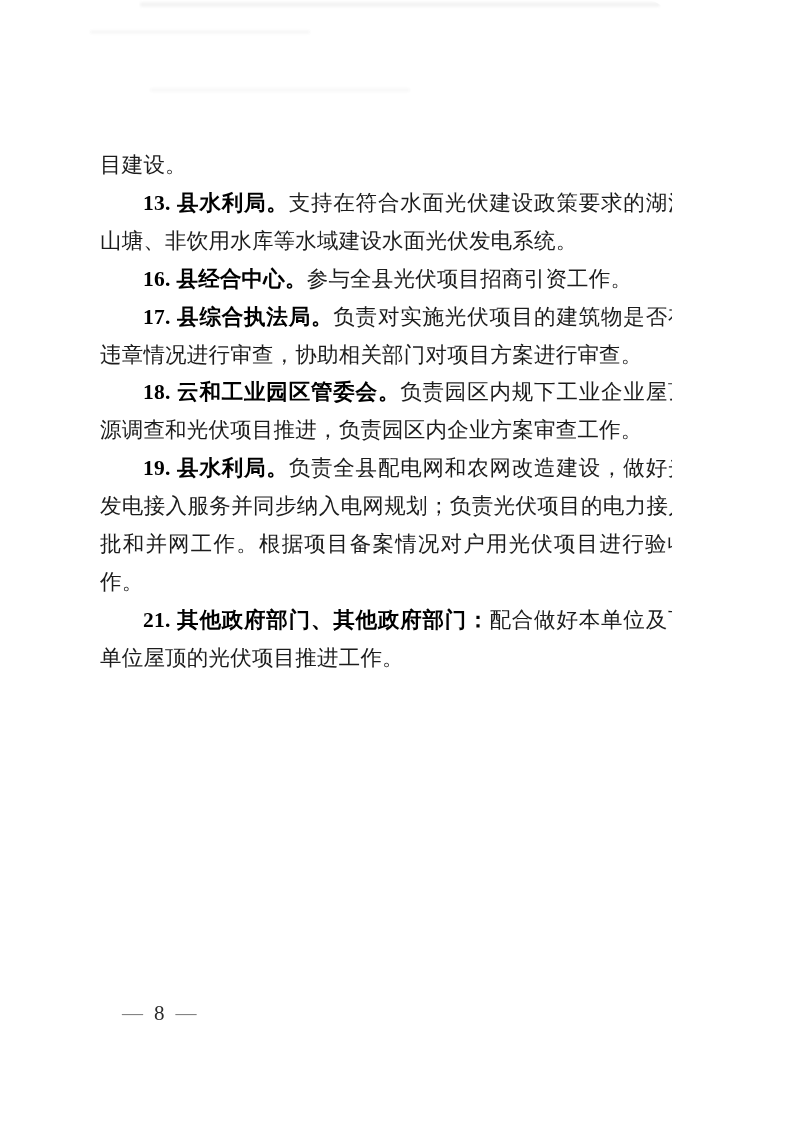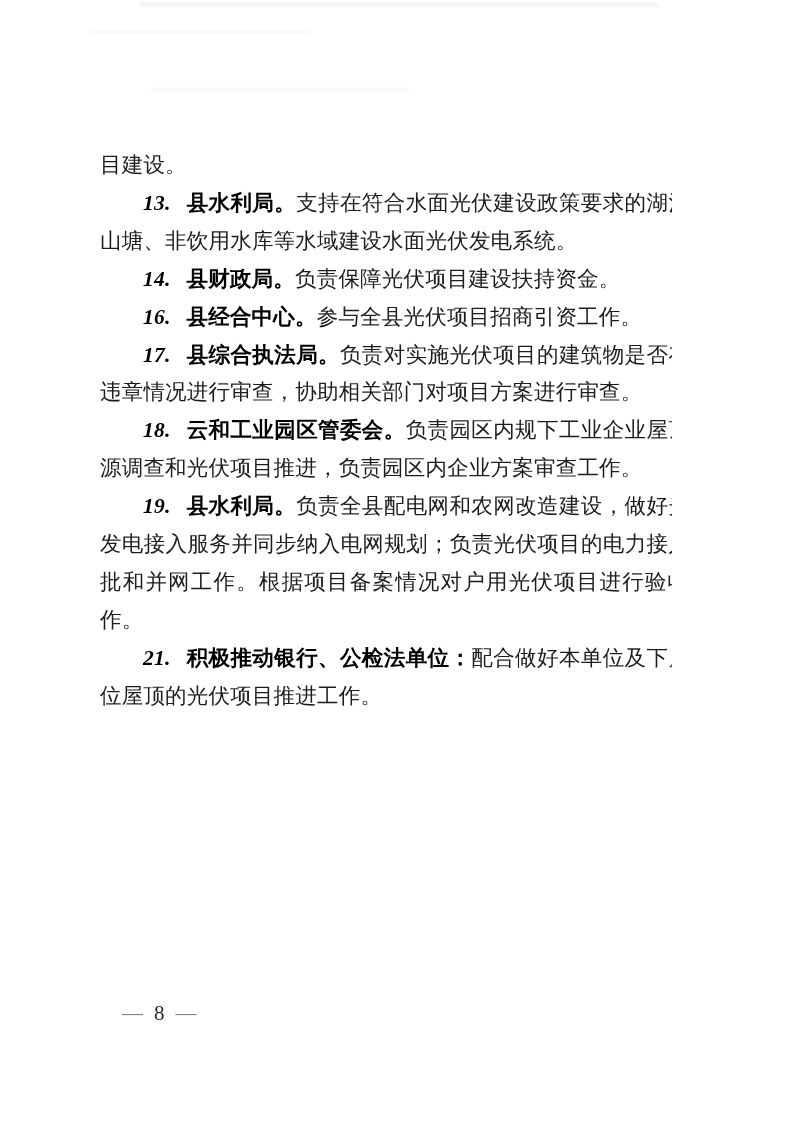--- a/index.html
+++ b/index.html
@@ -47,22 +47,21 @@
     text-indent: 43px;
   }
   .para.frag {
     text-indent: 0;
   }
   .hd {
     font-weight: 700;
     color: #000000;
   }
   .hd.num {
-    margin-right: 16px;
-    font-style: italic;
+    margin-right: 6px;
   }
   .footer {
     position: absolute;
     left: 122px;
     top: 1000px;
     font-size: 21px;
     line-height: 26px;
     color: #2b2b2b;
     white-space: nowrap;
   }
@@ -82,31 +81,30 @@
   <div class="scan-artifact sa1"></div>
   <div class="scan-artifact sa2"></div>
   <div class="scan-artifact sa3"></div>
 
   <div class="content">
 
     <p class="para frag"><span>目建设。</span></p>
 
     <p class="para item"><span class="hd num">13.</span><span class="hd">县水利局。</span><span>支持在符合水面光伏建设政策要求的湖泊、山塘、非饮用水库等水域建设水面光伏发电系统。</span></p>
 
-    <p class="para item"><span class="hd num">14.</span><span class="hd">县财政局。</span><span>负责保障光伏项目建设扶持资金。</span></p>
 
 
     <p class="para item"><span class="hd num">16.</span><span class="hd">县经合中心。</span><span>参与全县光伏项目招商引资工作。</span></p>
 
     <p class="para item"><span class="hd num">17.</span><span class="hd">县综合执法局。</span><span>负责对实施光伏项目的建筑物是否存在违章情况进行审查，协助相关部门对项目方案进行审查。</span></p>
 
     <p class="para item"><span class="hd num">18.</span><span class="hd">云和工业园区管委会。</span><span>负责园区内规下工业企业屋顶资源调查和光伏项目推进，负责园区内企业方案审查工作。</span></p>
 
     <p class="para item"><span class="hd num">19.</span><span class="hd">县水利局。</span><span>负责全县配电网和农网改造建设，做好光伏发电接入服务并同步纳入电网规划；负责光伏项目的电力接入审批和并网工作。根据项目备案情况对户用光伏项目进行验收工作。</span></p>
 
 
-    <p class="para item"><span class="hd num">21.</span><span class="hd">积极推动银行、公检法单位：</span><span>配合做好本单位及下属单位屋顶的光伏项目推进工作。</span></p>
+    <p class="para item"><span class="hd num">21.</span><span class="hd">其他政府部门、其他政府部门：</span><span>配合做好本单位及下属单位屋顶的光伏项目推进工作。</span></p>
 
   </div>
 
   <div class="footer"><span class="dash">—</span><span class="pagenum">8</span><span class="dash">—</span></div>
 
 </div>
 
 </body></html>

